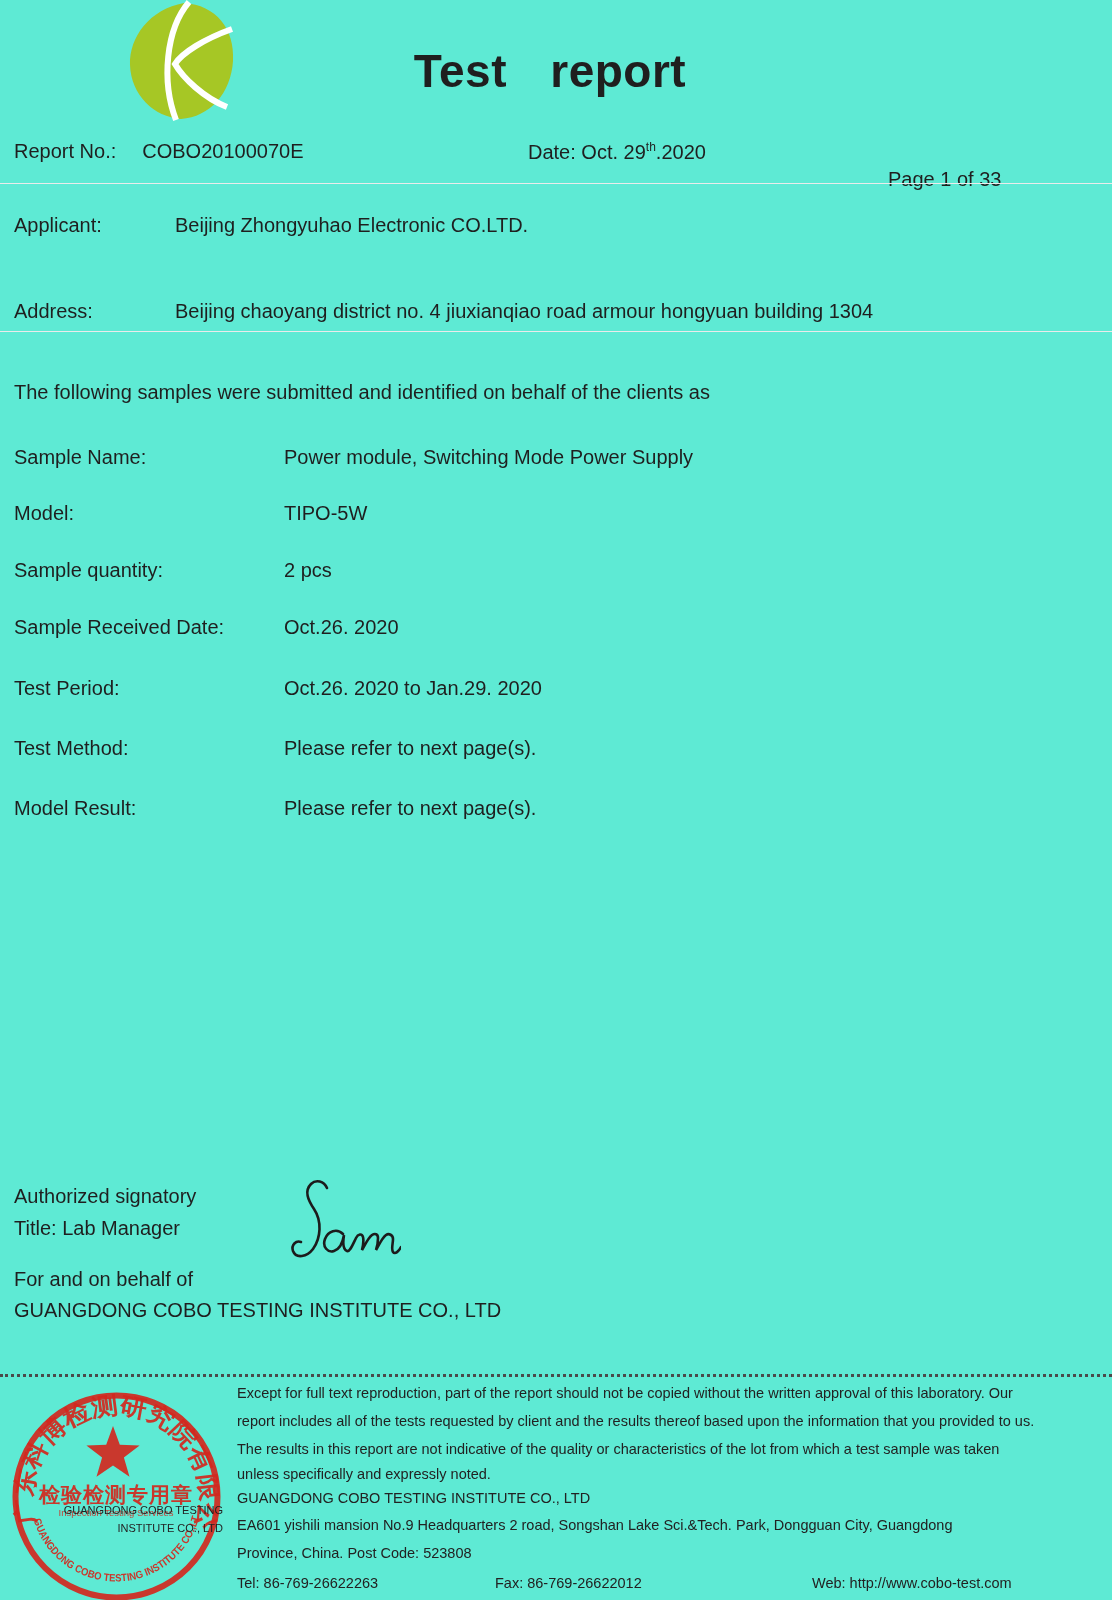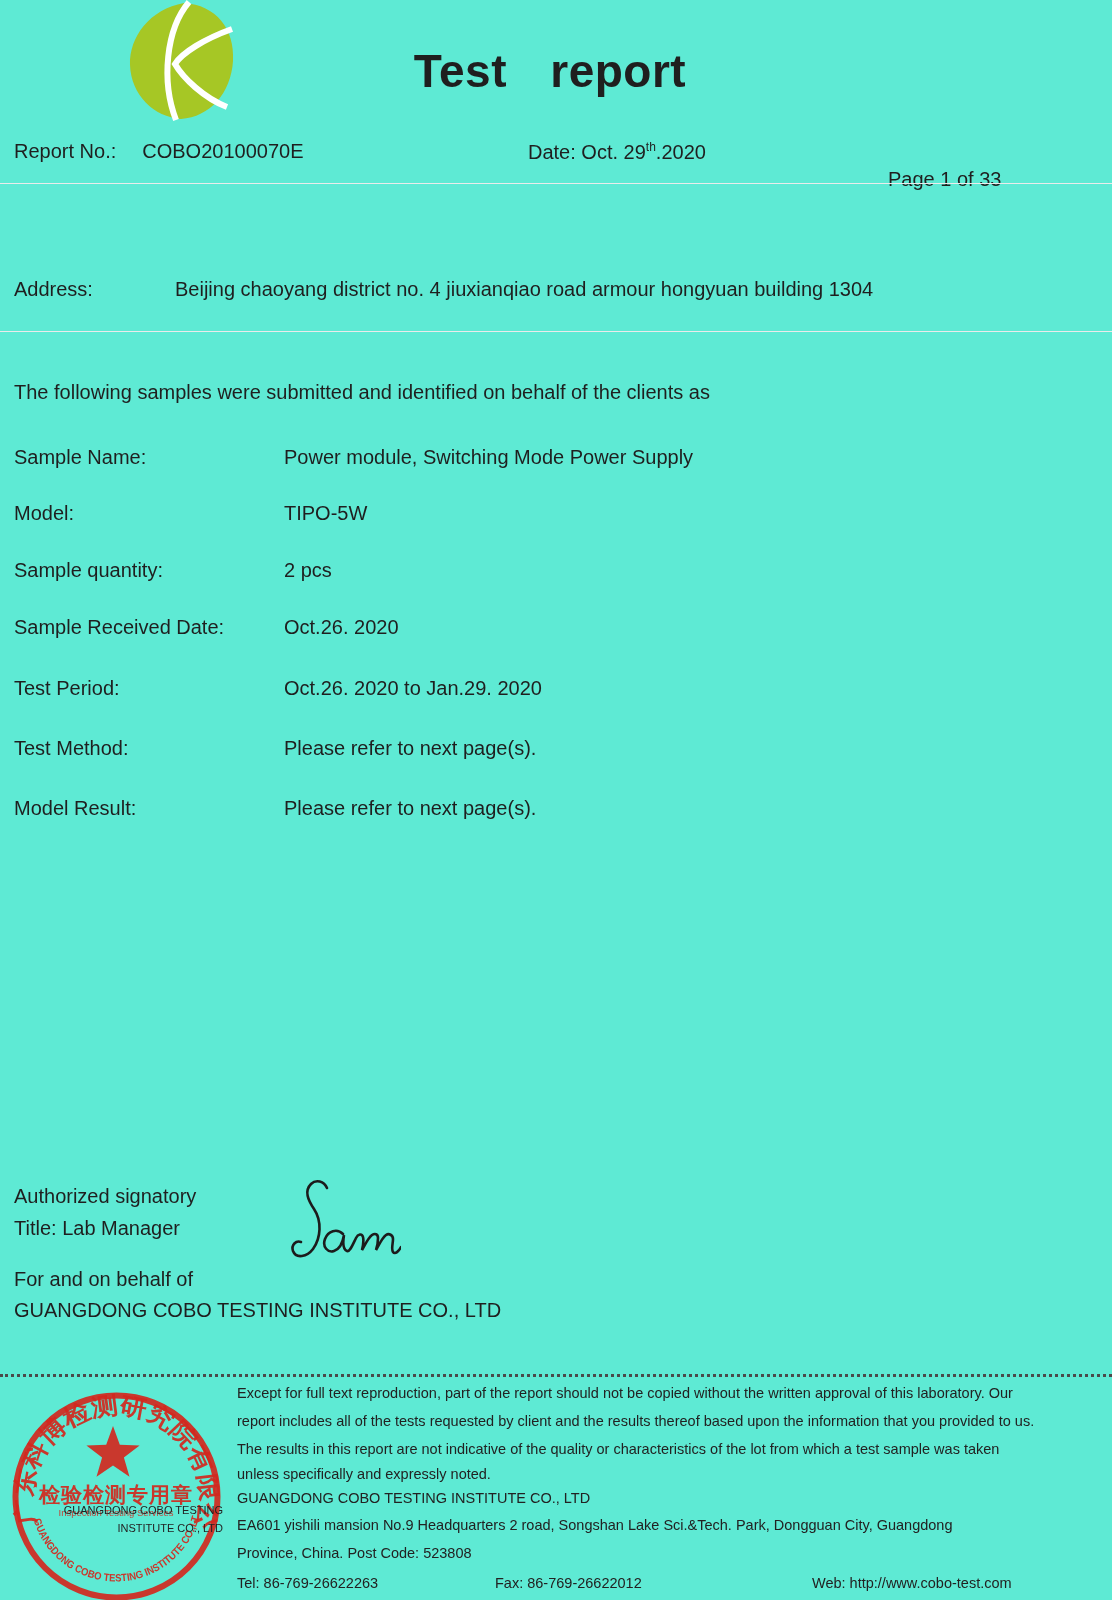--- a/index.html
+++ b/index.html
@@ -21,21 +21,21 @@
   .hdr-date sup{font-size:12px;vertical-align:super;}
   .hdr-page{left:888px;margin-top:28px;}
   
   .rule{position:absolute;left:0;width:1112px;height:1px;background:#ebebeb;}
   .rule1{top:183px;} .rule2{top:331px;}
   
   .row{position:absolute;left:0;width:100%;height:26px;}
   .row .lbl{position:absolute;left:14px;white-space:nowrap;}
   .row .val{position:absolute;left:284px;white-space:nowrap;}
   .row.party .val{left:175px;}
-  .r-applicant{top:214px;} .r-address{top:278px;text-decoration:underline;}
+  .r-applicant{top:214px;} .r-address{top:300px;text-decoration:underline;}
   .r-intro{top:381px;left:14px;}
   .r-f0{top:446px;} .r-f1{top:502px;} .r-f2{top:559px;} .r-f3{top:616px;}
   .r-f4{top:677px;} .r-f5{top:737px;} .r-f6{top:797px;}
   
   .r-auth{top:1185px;left:14px;} .r-title{top:1217px;left:14px;}
   .signature{position:absolute;left:283px;top:1178px;width:118px;height:88px;}
   .r-behalf{top:1268px;left:14px;} .r-company{top:1299px;left:14px;}
   
   .dotline{position:absolute;left:0;top:1374px;width:1112px;height:0;
            border-top:3px dotted #4a4a4a;}
@@ -67,20 +67,24 @@
   <div class="abs hdr hdr-report">
     <span>Report No.:</span><span class="val">COBO20100070E</span>
   </div>
   <div class="abs hdr hdr-date">
     <span>Date:</span><span> Oct. 29</span><sup>th</sup><span>.2020</span>
   </div>
   <div class="abs hdr hdr-page">Page 1 of 33</div>
 
   <div class="rule rule1"></div>
 
+  <div class="row party r-applicant">
+    <span class="lbl">Applicant:</span>
+    <span class="val">Beijing Zhongyuhao Electronic CO.LTD.</span>
+  </div>
   <div class="row party r-address">
     <span class="lbl">Address:</span>
     <span class="val">Beijing chaoyang district no. 4 jiuxianqiao road armour hongyuan building 1304</span>
   </div>
 
   <div class="rule rule2"></div>
 
   <div class="abs r-intro">The following samples were submitted and identified on behalf of the clients as</div>
 
   <div class="row r-f0">

